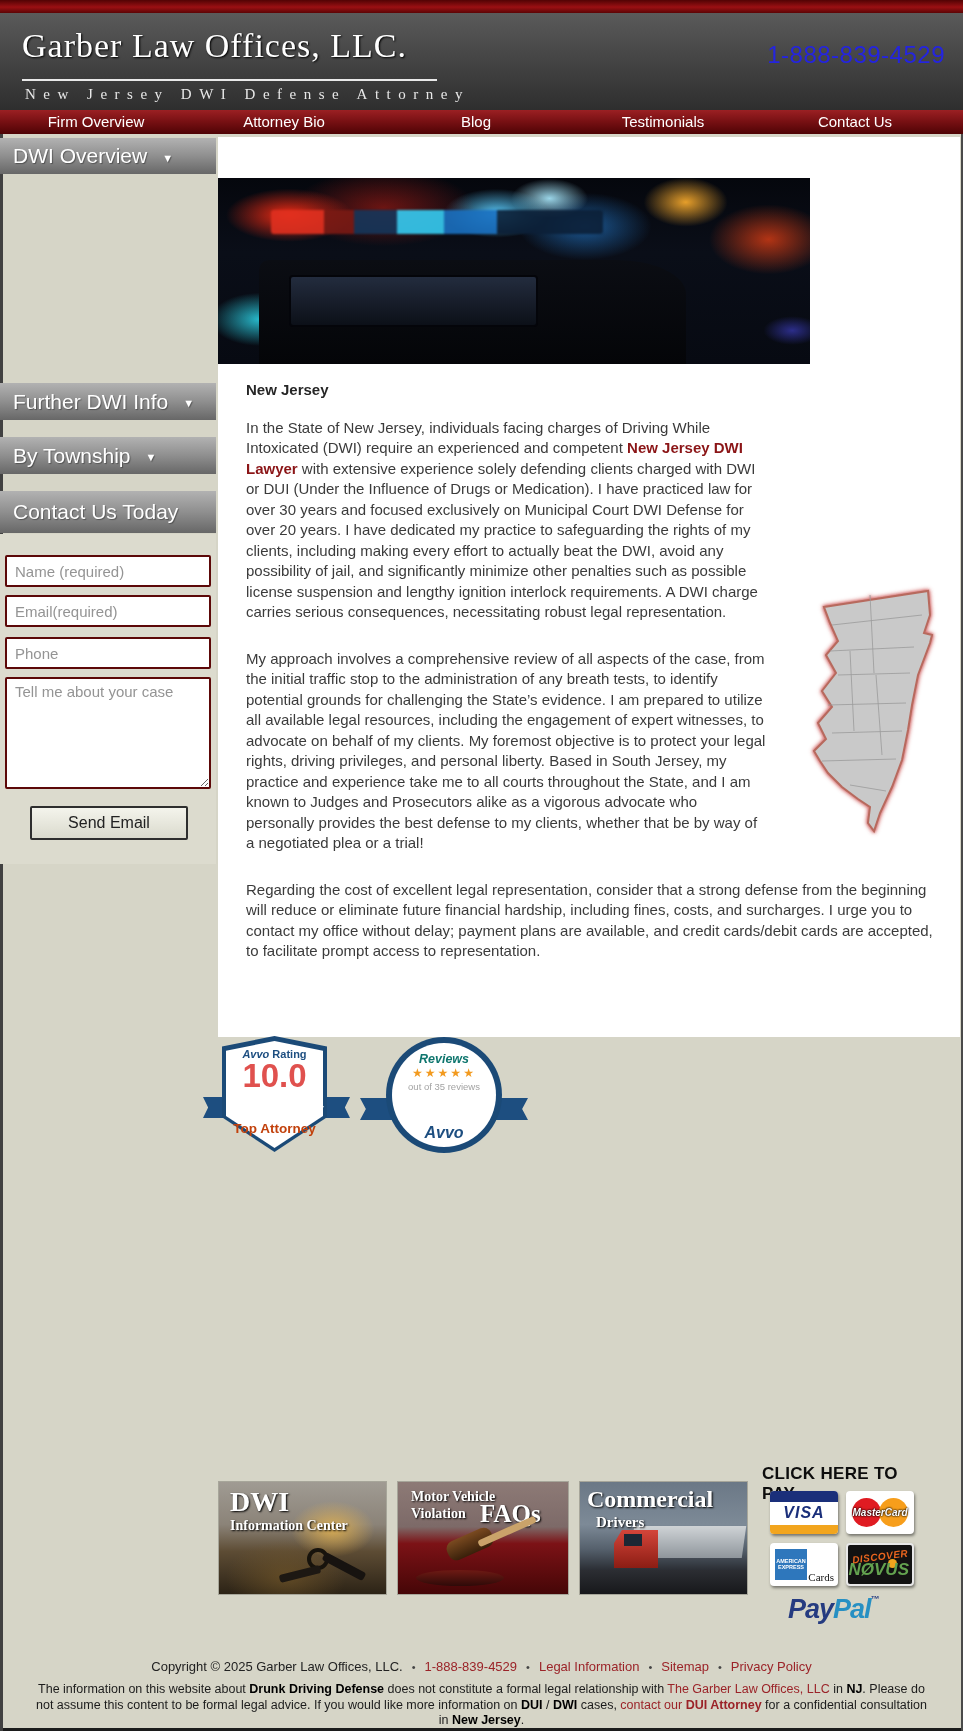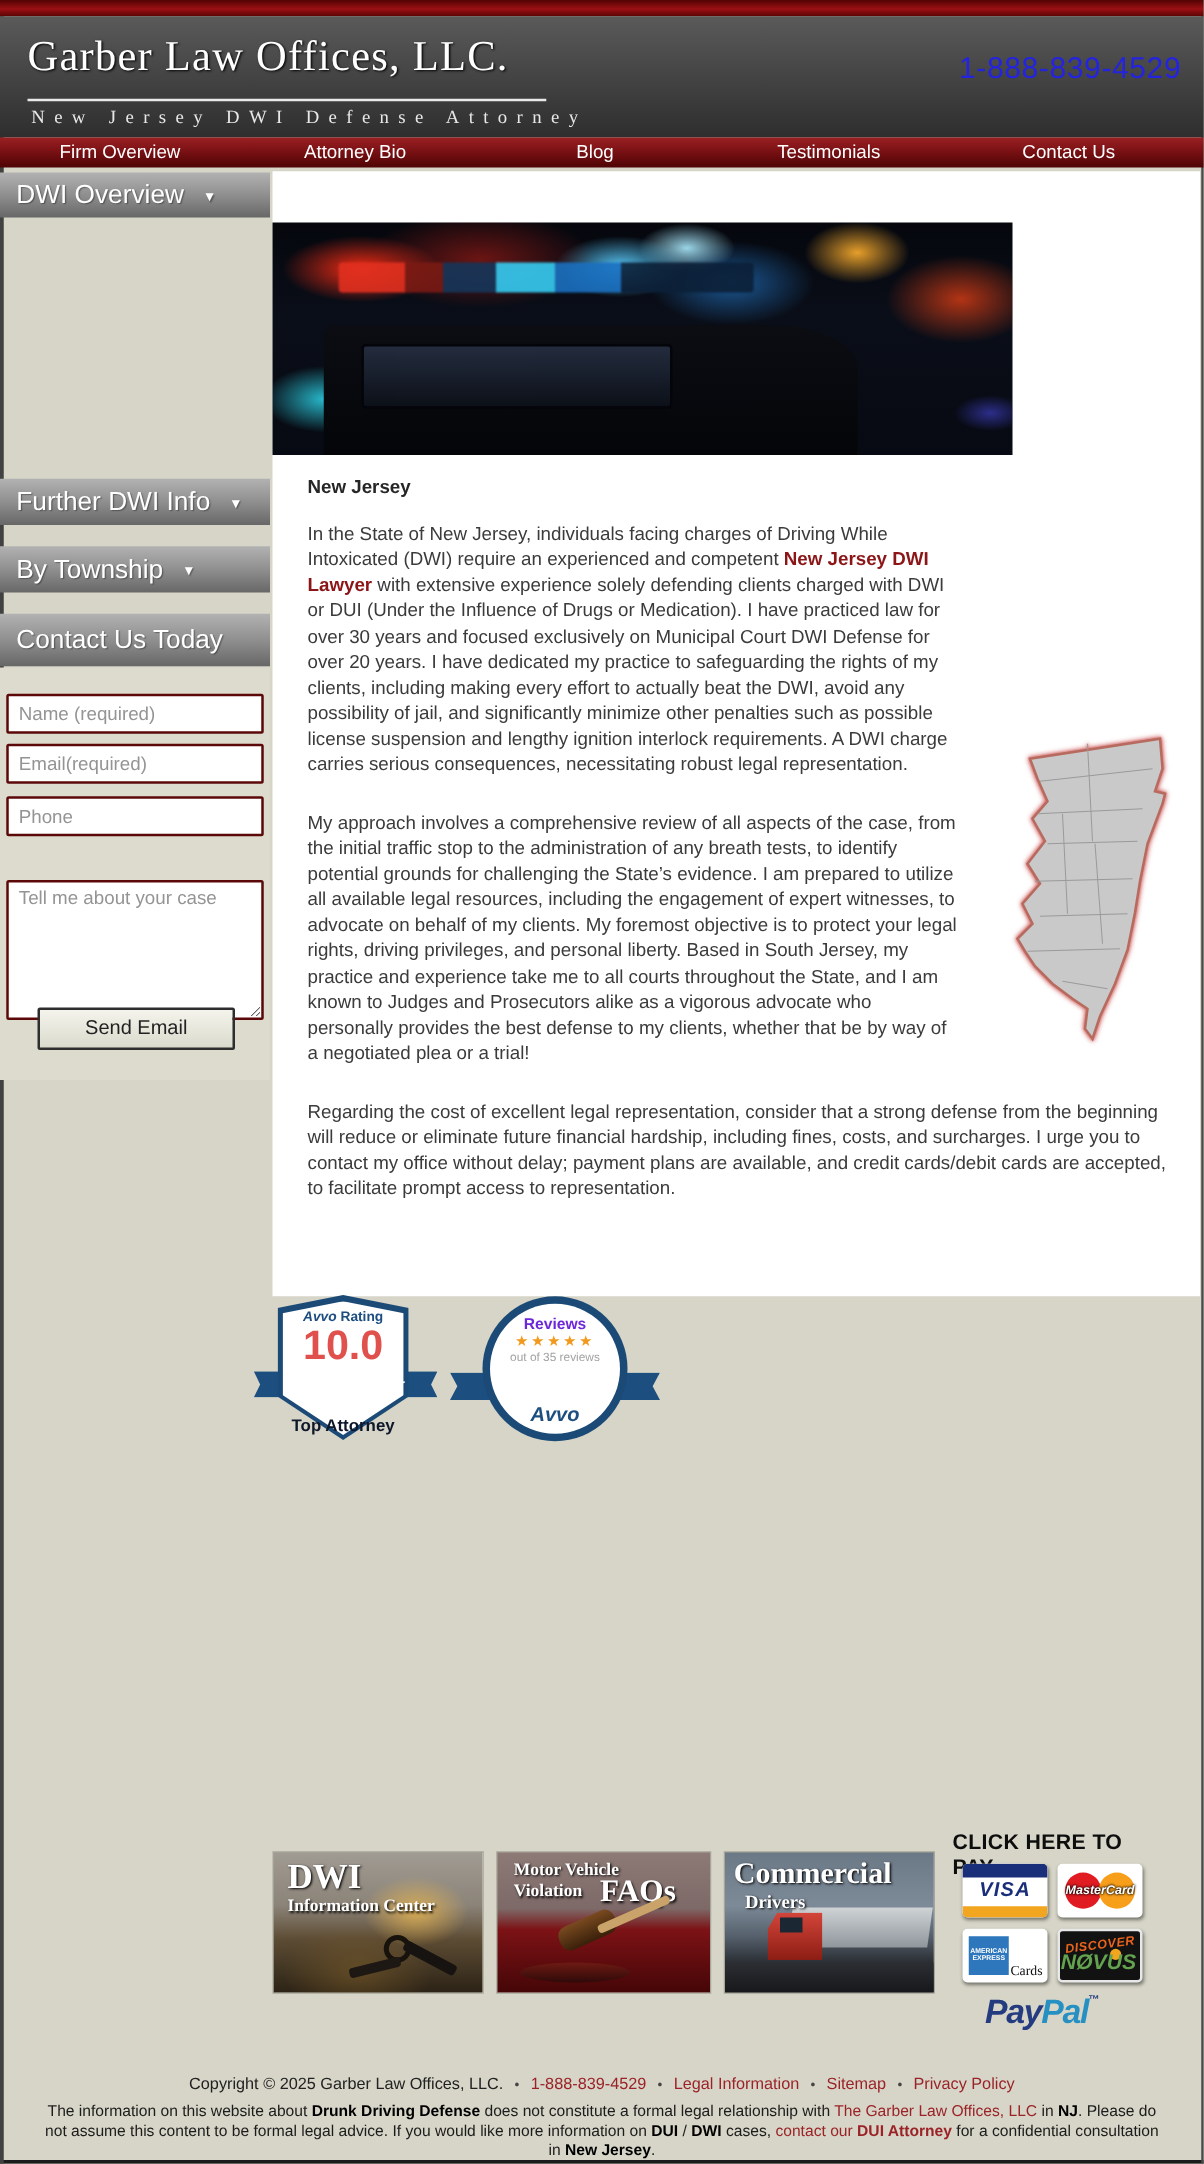--- a/index.html
+++ b/index.html
@@ -85,24 +85,24 @@
     clip-path:polygon(50% 0%,100% 9%,100% 70%,50% 100%,0% 70%,0% 9%); }
   .shield-inner { left:226px; top:1041px; width:97px; height:107px; background:#fff;
     clip-path:polygon(50% 0%,100% 9%,100% 70%,50% 100%,0% 70%,0% 9%); }
   .ribbon { height:21px; background:#1d4e80; color:#fff; font-size:11.5px; font-weight:bold;
     display:flex; align-items:center; justify-content:center;
     clip-path:polygon(0% 0%,100% 0%,96.5% 50%,100% 100%,0% 100%,3.5% 50%); }
   .shield-ribbon { left:203px; top:1097px; width:147px; }
   .circle-ribbon { left:360px; top:1098px; width:168px; height:22px; }
   .avvo-rating-lbl { left:222px; top:1048px; width:105px; text-align:center; font-size:11px; color:#1d4e80; font-weight:bold; }
   .avvo-score { left:222px; top:1057px; width:105px; text-align:center; font-size:33px; font-weight:bold; color:#e0514e; }
-  .avvo-top { left:222px; top:1121px; width:105px; text-align:center; font-size:13.5px; font-weight:bold; color:#0f172a;margin-top:12px; }
+  .avvo-top { left:222px; top:1121px; width:105px; text-align:center; font-size:13.5px; font-weight:bold; color:#c2410c; }
   .circle-outer { left:386px; top:1037px; width:116px; height:116px; border-radius:50%; background:#1b4a77; }
   .circle-inner { left:392px; top:1043px; width:104px; height:104px; border-radius:50%; background:#fff; }
-  .rev-lbl { left:386px; top:1052px; width:116px; text-align:center; font-size:12.5px; font-weight:bold; color:#6d28d9; }
+  .rev-lbl { left:386px; top:1052px; width:116px; text-align:center; font-size:12.5px; font-weight:bold; color:#0f766e;font-style:italic; }
   .rev-stars { left:386px; top:1066px; width:116px; text-align:center; font-size:12px; letter-spacing:2px; color:#f29a1f; }
   .rev-sub { left:386px; top:1081px; width:116px; text-align:center; font-size:9.5px; color:#a3a3a3; }
   .rev-brand { left:386px; top:1124px; width:116px; text-align:center; font-size:16px; font-weight:bold; font-style:italic; color:#1d4e80; }
 
   
   .banner { top:1482px; height:112px; overflow:hidden; cursor:pointer; box-shadow:0 0 0 1px rgba(120,120,110,.5); }
   .banner .b-txt { position:absolute; color:#fff; font-family:"Liberation Serif","DejaVu Serif",serif;
     font-weight:bold; text-shadow:1px 1px 2px #000; }
   .b1 { left:219px; width:167px;
     background:
@@ -200,21 +200,21 @@
     <span class="side-arrow">▼</span>
   </div>
   <div class="abs side-hdr" style="top:491px;height:42px">
     <span>Contact Us Today</span>
   </div>
 
   <div class="abs form-panel"></div>
   <input class="abs f-input" style="top: 555px;" placeholder="Name (required)">
   <input class="abs f-input" style="top: 595px;" placeholder="Email(required)">
   <input class="abs f-input" style="top: 637px;" placeholder="Phone">
-  <textarea class="abs f-area" style="top: 704px;" placeholder="Tell me about your case"></textarea>
+  <textarea class="abs f-area" style="top: 677px;" placeholder="Tell me about your case"></textarea>
   <button class="abs send-btn">Send Email</button>
 
   <div class="abs main">
 
     <div class="police">
       <div class="pc-car"></div>
       <div class="pc-window"></div>
       <div class="pc-lightbar"></div>
     </div>
 

